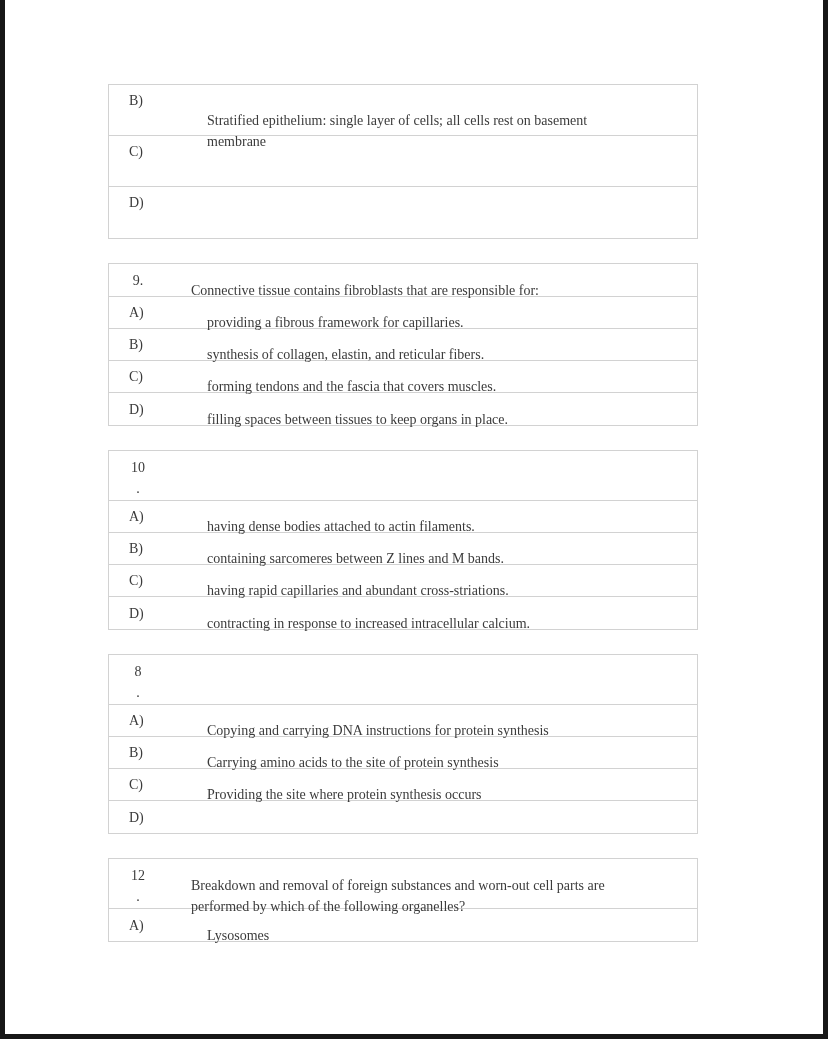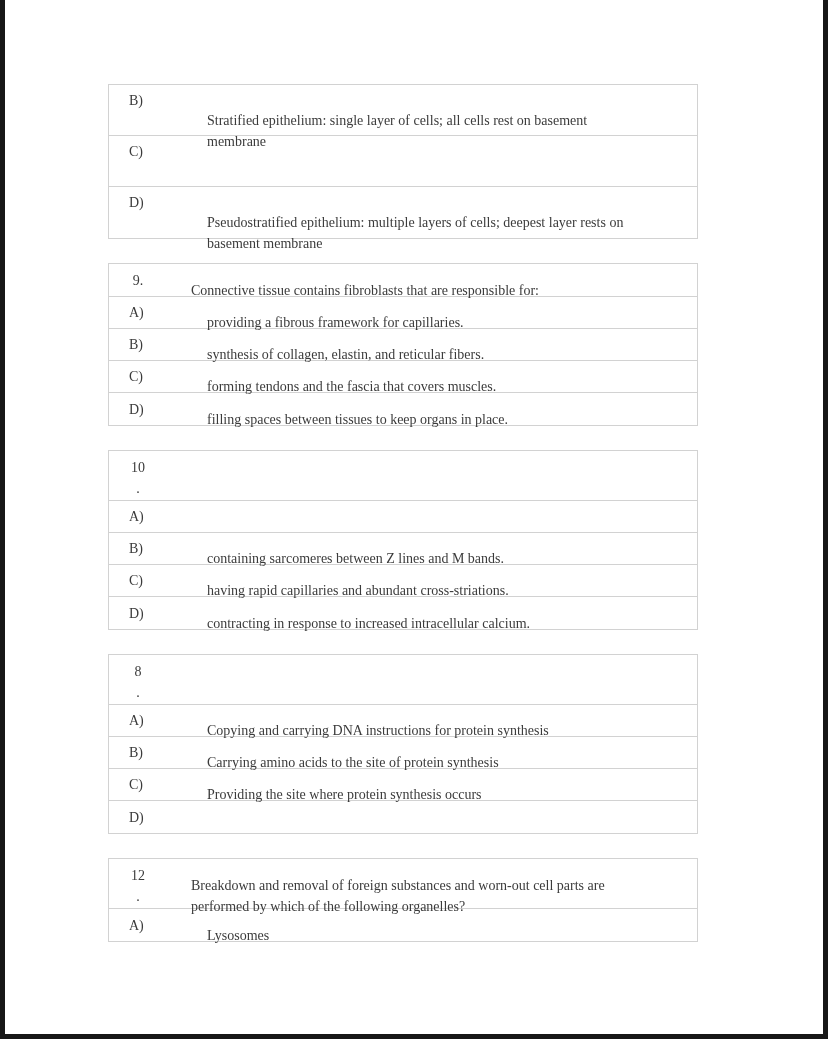--- a/index.html
+++ b/index.html
@@ -80,22 +80,20 @@
       <div class="row option two">
         <div class="num">B)</div>
         <div class="txt">Stratified epithelium: single layer of cells; all cells rest on basement
 membrane</div>
       </div>
       <div class="row option two">
         <div class="num">C)</div>
       </div>
       <div class="row option two">
         <div class="num">D)</div>
-        <div class="txt">Pseudostratified epithelium: multiple layers of cells; deepest layer rests on
-basement membrane</div>
       </div>
     </div>
     <div class="qtable">
       <div class="row question one">
         <div class="num">9.</div>
         <div class="txt">Connective tissue contains fibroblasts that are responsible for:</div>
       </div>
       <div class="row option one">
         <div class="num">A)</div>
         <div class="txt">providing a fibrous framework for capillaries.</div>
@@ -113,20 +111,21 @@
         <div class="txt">filling spaces between tissues to keep organs in place.</div>
       </div>
     </div>
     <div class="qtable">
       <div class="row question two">
         <div class="num">10
 .</div>
       </div>
       <div class="row option one">
         <div class="num">A)</div>
+        <div class="txt">having dense bodies attached to actin filaments.</div>
       </div>
       <div class="row option one">
         <div class="num">B)</div>
         <div class="txt">containing sarcomeres between Z lines and M bands.</div>
       </div>
       <div class="row option one">
         <div class="num">C)</div>
         <div class="txt">having rapid capillaries and abundant cross-striations.</div>
       </div>
       <div class="row option one">

